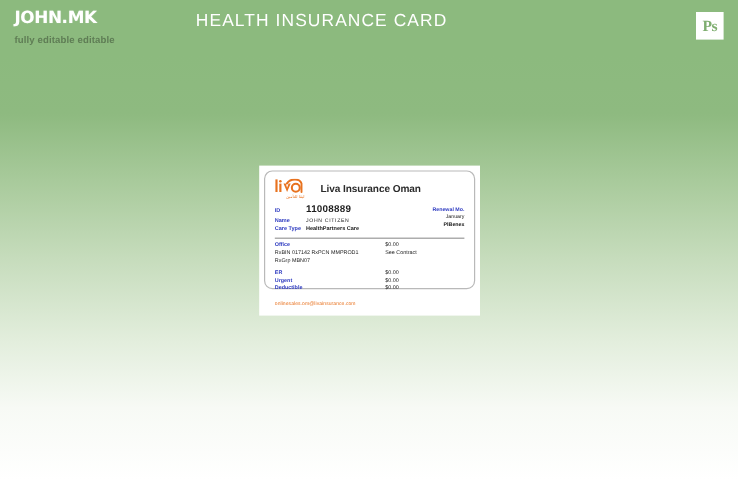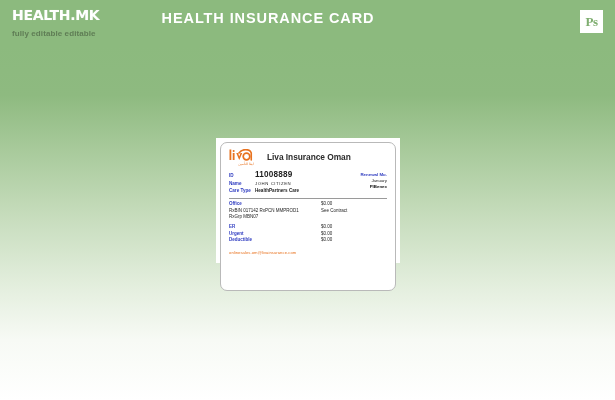--- a/index.html
+++ b/index.html
@@ -61,21 +61,21 @@
     letter-spacing: 0.1px;
     line-height: 9px;
   }
 
   .header-title {
     position: absolute;
     left: 0; top: 10px;
     width: 536px;
     text-align: center;
     font-size: 14.5px;
-    font-weight: 700;
+    font-weight: 400;
     letter-spacing: 0.9px;
     color: #ffffff;
   }
 
   .ps-badge {
     position: absolute;
     right: 12px; top: 10px;
     width: 23px; height: 23px;
     background: #ffffff;
     display: flex;
@@ -96,21 +96,21 @@
     position: absolute;
     left: 216px; top: 138px;
     width: 184px; height: 125px;
     background: #ffffff;
   }
 
   
   #card {
     position: absolute;
     left: 4px; top: 4px;
-    width: 176px; height: 149px;
+    width: 176px; height: 99px;
     background: #ffffff;
     border: 0.8px solid #b9b9b9;
     border-radius: 7px;
     padding: 6px 8px 0 8px;
   }
 
   
   .logo-row {
     display: flex;
     align-items: flex-start;
@@ -254,21 +254,21 @@
   }
 </style>
 </head>
 <body>
 
 <div id="page">
 
   <div id="header">
 
     <div class="brand-block">
-      <div class="brand-logo">HEALTH.MK</div>
+      <div class="brand-logo">JOHN.MK</div>
       <div class="brand-tagline">fully editable editable</div>
     </div>
 
     <div class="header-title">HEALTH INSURANCE CARD</div>
 
     <div class="ps-badge">
       <span class="ps-badge-text">Ps</span>
     </div>
 
   </div>

